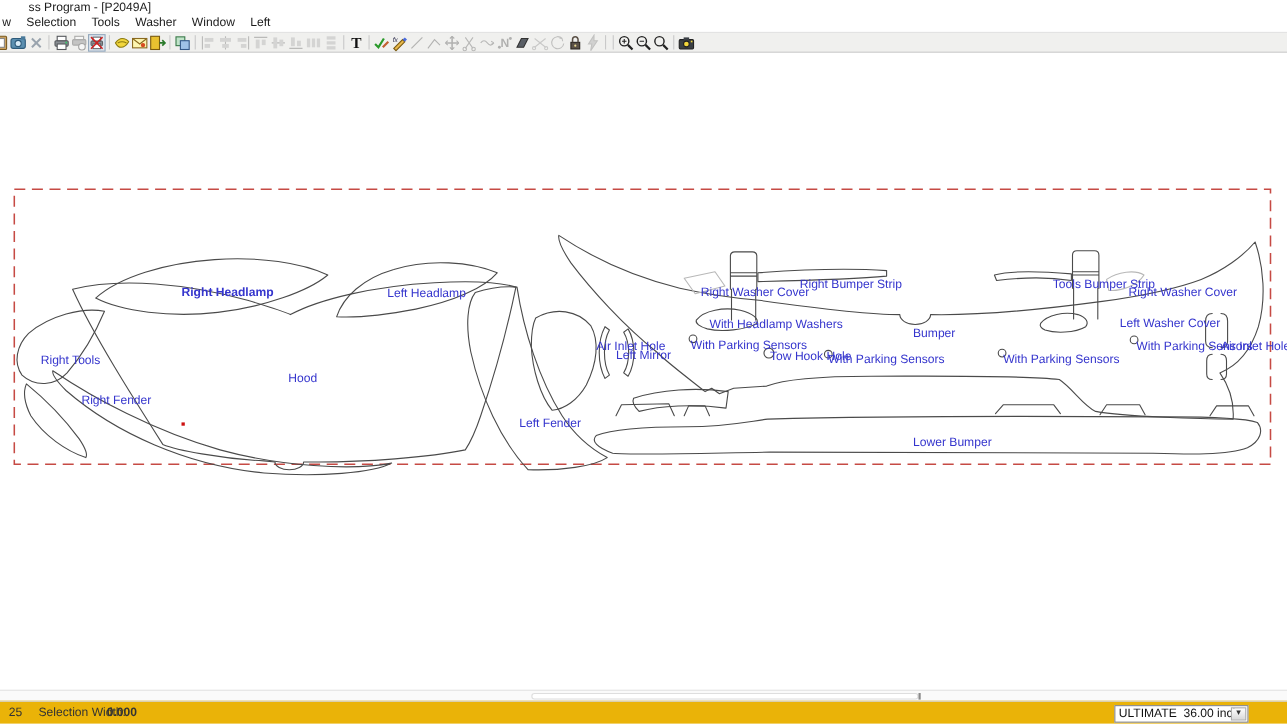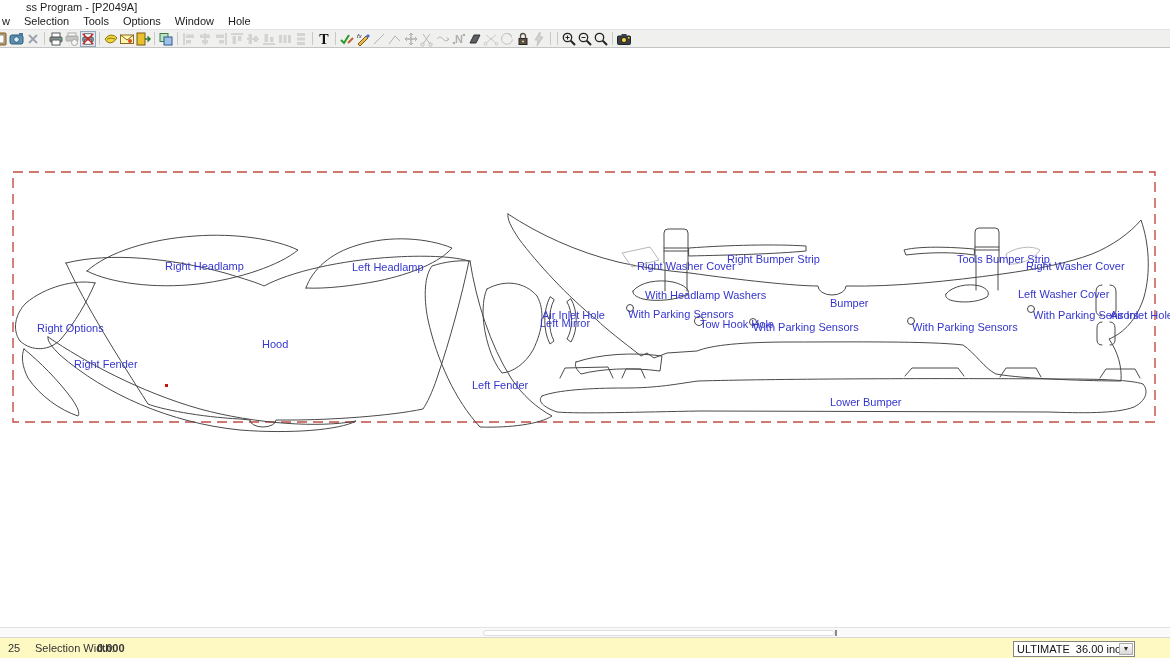--- a/index.html
+++ b/index.html
@@ -34,41 +34,41 @@
     position:absolute;font-size:11px;line-height:12px;color:#3535cd;
     white-space:nowrap;cursor:default;
   }
   
   .hscroll{position:absolute;left:0;top:627px;width:100%;height:10px;background:#fafafa;
     border-top:1px solid #e3e3e3;box-sizing:border-box;}
   .hthumb{position:absolute;left:483px;top:2px;width:352px;height:6px;background:#fff;
     border:1px solid #dedede;border-radius:3px;box-sizing:border-box;}
   .htick{position:absolute;left:835px;top:2px;width:2px;height:6px;background:#8a8a8a;}
   
-  .statusbar{position:absolute;left:0;top:637px;width:100%;height:21px;background:#fef9c3;
+  .statusbar{position:absolute;left:0;top:637px;width:100%;height:21px;background:#eab308;
     border-top:1px solid #d6d6d6;box-sizing:border-box;font-size:11px;color:#333;}
   .sb-count{position:absolute;left:8px;top:4px;}
   .sb-label{position:absolute;left:35px;top:4px;}
   .sb-value{position:absolute;left:97px;top:4px;font-weight:bold;}
   .combo{position:absolute;left:1013px;top:3px;width:122px;height:16px;background:#fff;
     border:1px solid #858585;box-sizing:border-box;cursor:default;}
   .combo-text{position:absolute;left:3px;top:1px;font-size:11px;color:#111;white-space:pre;}
   .combo-btn{position:absolute;right:1px;top:1px;width:14px;height:12px;
     background:linear-gradient(#fdfdfd,#d9d9d9);border:1px solid #ababab;box-sizing:border-box;
     font-size:7px;line-height:10px;text-align:center;color:#333;}
 </style>
 </head>
 <body>
 
 <div class="titlebar">
   <span class="title-text">ss Program - [P2049A]</span>
   <div class="win-min"></div>
 </div>
 
-<div class="menubar" id="menubar"><span class="menu-item">w</span><span class="menu-item">Selection</span><span class="menu-item">Tools</span><span class="menu-item">Options</span><span class="menu-item">Window</span><span class="menu-item">Hole</span></div>
+<div class="menubar" id="menubar"><span class="menu-item">w</span><span class="menu-item">Selection</span><span class="menu-item">Tools</span><span class="menu-item">Washer</span><span class="menu-item">Window</span><span class="menu-item">Left</span></div>
 
 <div class="toolbar" id="toolbar">
     <span class="tbico partial">
       <svg width="16" height="16" viewBox="0 0 16 16">
         <rect x="3" y="2" width="10" height="12" rx="1" fill="#c8a060" stroke="#7a5a20"></rect>
         <rect x="5" y="4" width="6" height="8" fill="#fff" stroke="#888"></rect>
       </svg>
     </span>
     <span class="tbico">
       <svg width="16" height="16" viewBox="0 0 16 16">
@@ -366,25 +366,25 @@
 
   <g fill="none" stroke="#b8b8b8" stroke-width="1" stroke-linejoin="round">
     <path d="M622,253 L650,247 L659,260 L632,267 Z"></path>
     <path d="M1006,254 C1016,247 1032,245 1040,250 C1034,260 1018,265 1008,264 Z"></path>
   </g>
 
   <rect x="165" y="384" width="3" height="3" fill="#cc1111" stroke="none"></rect>
 </svg>
 
 <div id="labels">
-    <div class="part-label" style="left: 165px; top: 260px;">Right Headlamp</div>
+    <div class="part-label" style="left: 165px; top: 260px; font-weight: bold;">Right Headlamp</div>
     <div class="part-label" style="left: 352px; top: 261px; text-align: center;">Left Headlamp</div>
-    <div class="part-label" style="left: 37px; top: 322px;">Right Options</div>
+    <div class="part-label" style="left: 37px; top: 322px;">Right Tools</div>
     <div class="part-label" style="left: 262px; top: 338px;">Hood</div>
-    <div class="part-label" style="left: 492px; top: 317px; padding-left: 48px;">Left Mirror</div>
+    <div class="part-label" style="left: 512px; top: 317px; padding-left: 48px;">Left Mirror</div>
     <div class="part-label" style="left: 542px; top: 309px;">Air Inlet Hole</div>
     <div class="part-label" style="left: 74px; top: 358px;">Right Fender</div>
     <div class="part-label" style="left: 452px; top: 379px; margin-left: 20px;">Left Fender</div>
     <div class="part-label" style="left: 637px; top: 260px;">Right Washer Cover</div>
     <div class="part-label" style="left: 707px; top: 253px; margin-left: 20px;">Right Bumper Strip</div>
     <div class="part-label" style="left: 645px; top: 289px;">With Headlamp Washers</div>
     <div class="part-label" style="left: 628px; top: 308px;">With Parking Sensors</div>
     <div class="part-label" style="left: 700px; top: 318px;">Tow Hook Hole</div>
     <div class="part-label" style="left: 753px; top: 321px;">With Parking Sensors</div>
     <div class="part-label" style="left: 830px; top: 297px;">Bumper</div>

